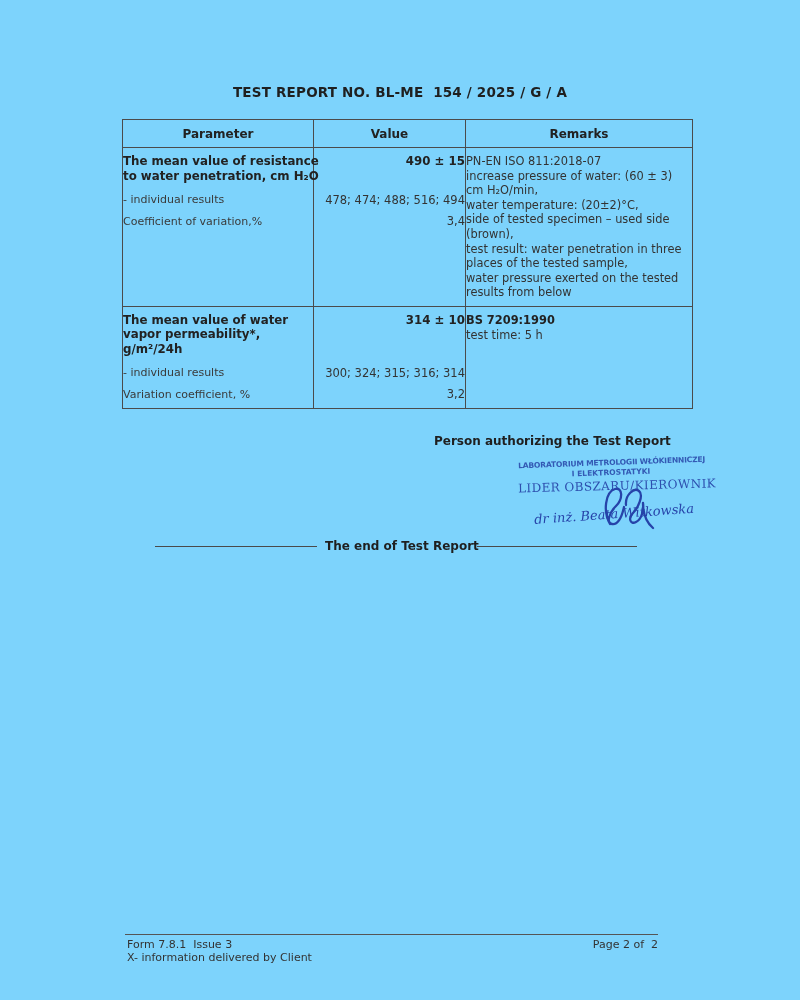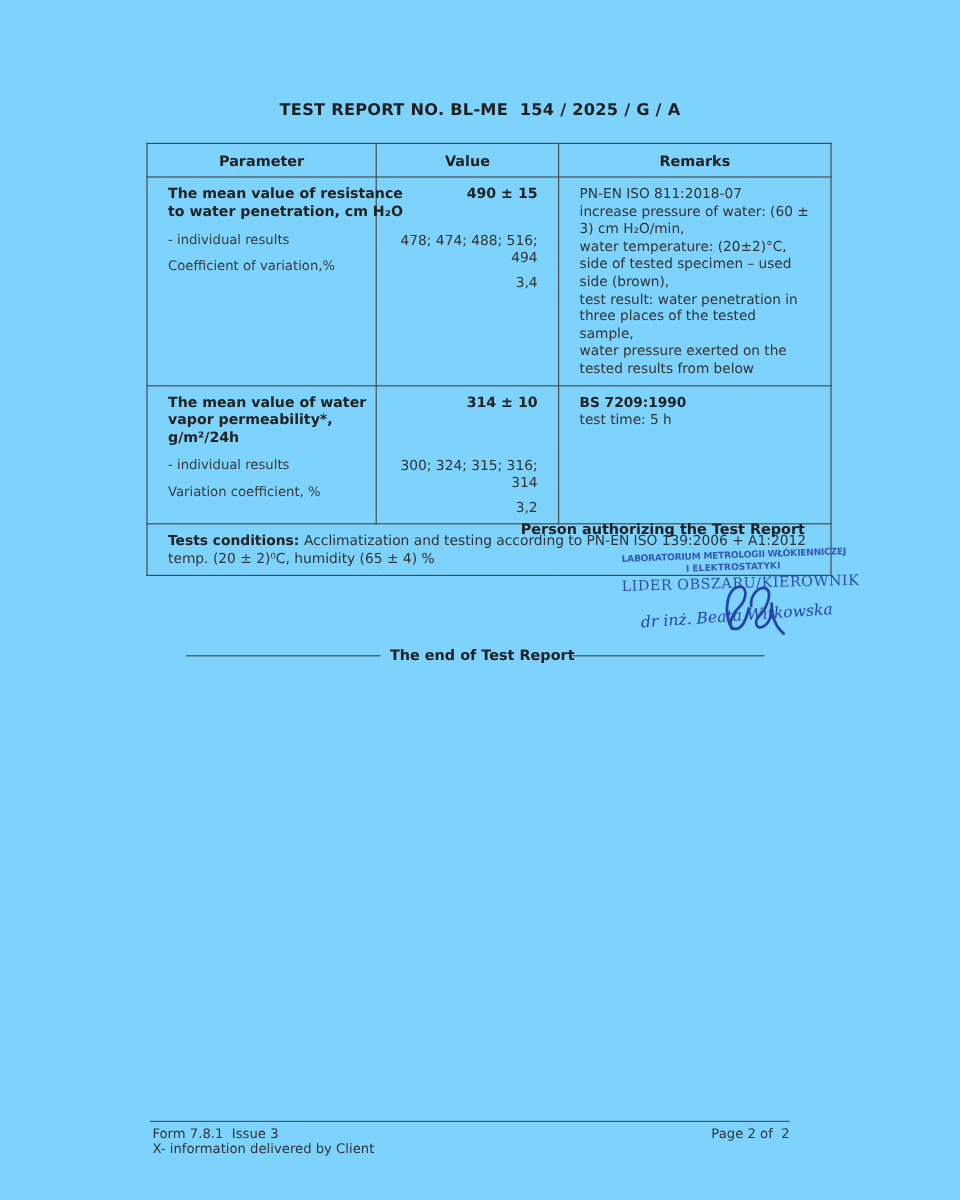--- a/index.html
+++ b/index.html
@@ -15,21 +15,21 @@
   }
   table.report {
     position:absolute; left:122px; top:119px; width:570px;
     border-collapse:collapse; table-layout:fixed;
     font-size:11.5px; color:#333;
   }
   table.report col.c1 { width:191px; }
   table.report col.c2 { width:152px; }
   table.report col.c3 { width:227px; }
   table.report th, table.report td {
-    border:1.5px solid #4b4b4b; vertical-align:top; padding:6px 17px;
+    border:1.5px solid #4b4b4b; vertical-align:top; padding:6px 0;
   }
   table.report th {
     font-size:12px; font-weight:bold; text-align:center; color:#222;
     height:28px; padding:5px 4px; vertical-align:middle;
   }
   tr.r1 { height:138px; }
   tr.r2 { height:98px; }
   tr.rc { height:34px; }
   .p-title { font-weight:bold; font-size:11.8px; line-height:14.5px; color:#222; white-space:nowrap; }
   .p-sub   { font-size:11px; line-height:14px; color:#3a3a3a; }
@@ -123,28 +123,20 @@
       <td class="valcell">
         <div class="v-mean">314 ± 10</div>
         <div class="v-res2">300; 324; 315; 316; 314</div>
         <div class="v-cv">3,2</div>
       </td>
       <td class="remcell">
         <div class="rem-line rem-bold">BS 7209:1990</div>
         <div class="rem-line">test time: 5 h</div>
       </td>
     </tr>
-    <tr class="rc">
-      <td colspan="3" class="condcell">
-        <div class="cond-line1">
-          <span class="cond-label">Tests conditions:</span><span>Acclimatization and testing according to PN-EN ISO 139:2006 + A1:2012</span>
-        </div>
-        <div class="cond-line2">temp. (20 ± 2)⁰C, humidity (65 ± 4) %</div>
-      </td>
-    </tr>
   </tbody>
     </table>
 
   <div class="auth-label">Person authorizing the Test Report</div>
 
   <div class="stamp" style="color: rgb(45, 79, 174);">
     <div class="stamp-l1">LABORATORIUM METROLOGII WŁÓKIENNICZEJ</div>
     <div class="stamp-l2">I ELEKTROSTATYKI</div>
     <div class="stamp-l3">LIDER OBSZARU/KIEROWNIK</div>
   </div>

